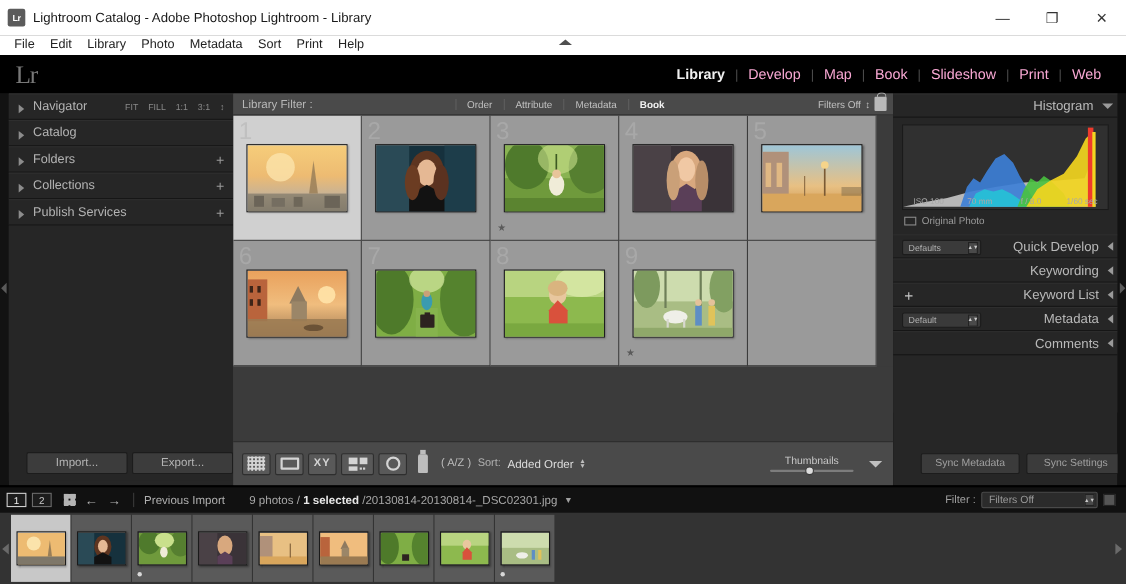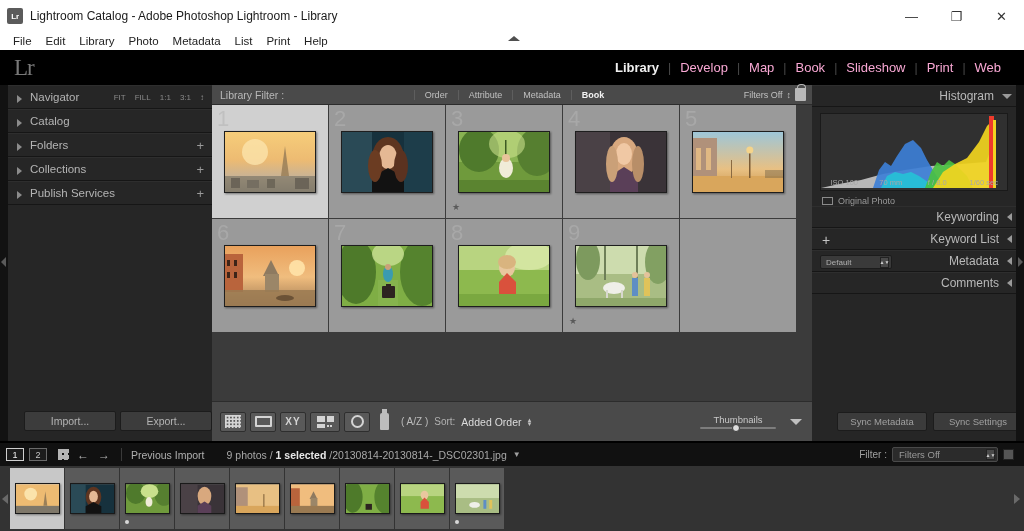--- a/index.html
+++ b/index.html
@@ -352,21 +352,21 @@
       <div class="tb-btn">✕</div>
     </div>
   </div>
 
   <div class="menubar">
     <div class="menu-item">File</div>
     <div class="menu-item">Edit</div>
     <div class="menu-item">Library</div>
     <div class="menu-item">Photo</div>
     <div class="menu-item">Metadata</div>
-    <div class="menu-item">List</div>
+    <div class="menu-item">Sort</div>
     <div class="menu-item">Print</div>
     <div class="menu-item">Help</div>
   </div>
 
   <div class="lr-header">
     <div class="lr-logo">Lr</div>
     <div class="lr-modules">
       <div class="lr-mod active">Library</div>
       <div class="lr-sep">|</div>
       <div class="lr-mod">Develop</div>
@@ -692,20 +692,28 @@
         <span>70 mm</span>
         <span>f / 8.0</span>
         <span>1/60 sec</span>
       </div>
     </div>
     <div class="orig-photo">
       <div class="swatch"></div>
       <span>Original Photo</span>
     </div>
 
+    <div class="rp-head" style="margin-top:7px">
+      <div class="dropdown">
+        <span>Defaults</span>
+        <span class="stepper">▲▼</span>
+      </div>
+      <div class="rlabel">Quick Develop</div>
+      <div class="rtri-l"></div>
+    </div>
 
     <div class="rp-head">
       <div class="rlabel">Keywording</div>
       <div class="rtri-l"></div>
     </div>
 
     <div class="rp-head">
       <div class="kplus">+</div>
       <div class="rlabel">Keyword List</div>
       <div class="rtri-l"></div>

